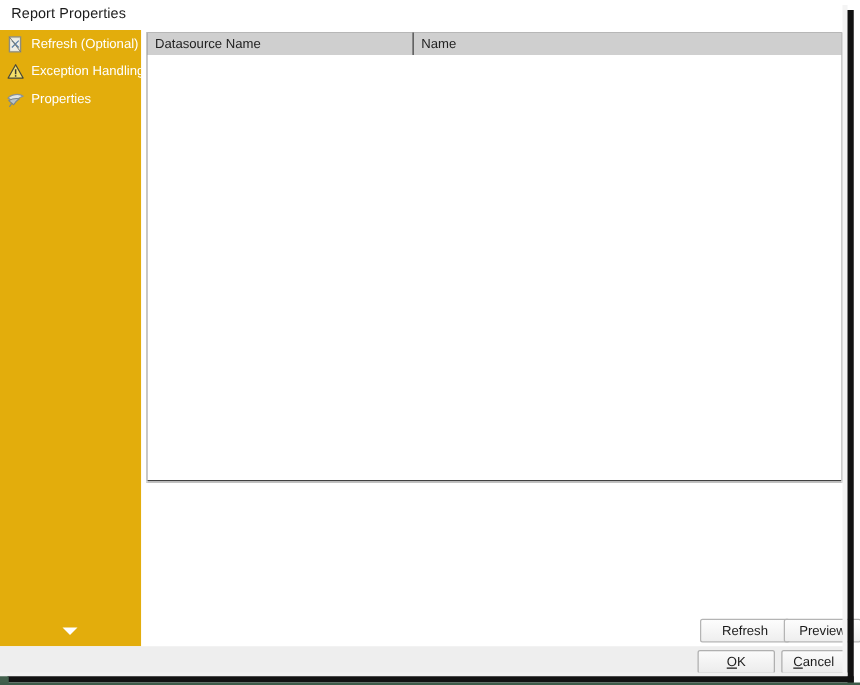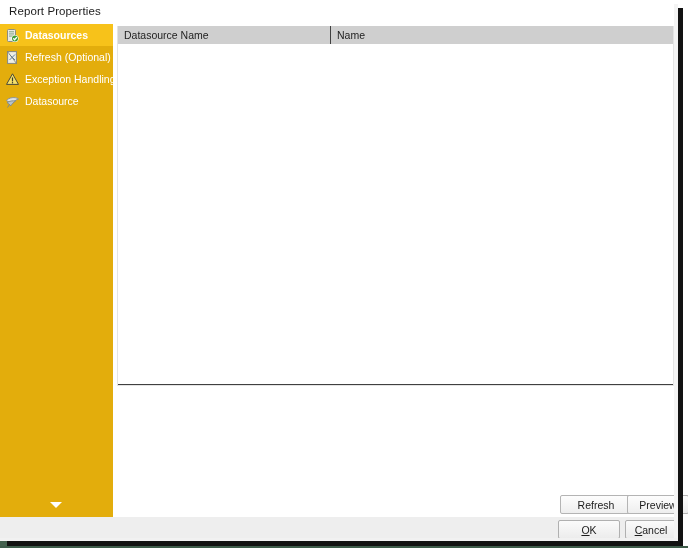--- a/index.html
+++ b/index.html
@@ -248,34 +248,20 @@
 
 <div class="window">
 
   <div class="titlebar">
     <div class="title-text">Report Properties</div>
   </div>
 
   <div class="sidebar">
 
 
-    <div class="nav-item selected">
-      <span class="nav-icon">
-        <svg width="15" height="15" viewBox="0 0 15 15">
-          <rect x="2.5" y="1.5" width="8" height="12" rx="1" fill="#e9e9e4" stroke="#8d8d80" stroke-width="1"></rect>
-          <rect x="4" y="3" width="5" height="1.4" fill="#9fb9a0"></rect>
-          <rect x="4" y="5.2" width="5" height="1.4" fill="#9fb9a0"></rect>
-          <rect x="4" y="7.4" width="5" height="1.4" fill="#9fb9a0"></rect>
-          <circle cx="10" cy="10.5" r="3.6" fill="#ffffff"></circle>
-          <circle cx="10" cy="10.5" r="3" fill="#3f9c35"></circle>
-          <path d="M8.5 10.6l1.1 1.1 2-2.2" fill="none" stroke="#ffffff" stroke-width="1.3" stroke-linecap="round"></path>
-        </svg>
-      </span>
-      <span class="nav-label">Datasources</span>
-    </div>
 
 
     <div class="nav-item">
       <span class="nav-icon">
         <svg width="15" height="15" viewBox="0 0 15 15">
           <rect x="2.5" y="1.5" width="9" height="12" fill="#d9d9cf" stroke="#8d8d80" stroke-width="1"></rect>
           <path d="M3.5 2.5h7v10h-7z" fill="#eeeee6"></path>
           <path d="M4.5 4.5l5.5 5.5M10 4.5l-5.5 5.5" stroke="#5a7fa8" stroke-width="1"></path>
           <path d="M2.5 1.5l9 12" stroke="#7b7b6e" stroke-width="0.8"></path>
         </svg>
@@ -295,21 +281,21 @@
     </div>
 
     <div class="nav-item">
       <span class="nav-icon">
         <svg width="15" height="15" viewBox="0 0 15 15">
           <path d="M1.5 6.5c2-3 9-4 12-1.5-3 1-5 2.5-6.5 5z" fill="#dfe4e6" stroke="#8a9296" stroke-width="1" stroke-linejoin="round"></path>
           <path d="M2 8.5c2.5-1.5 6-2 8.5-1.5-2 1.4-3.6 3-4.6 4.8z" fill="#b9c3c7" stroke="#7d868a" stroke-width="0.9" stroke-linejoin="round"></path>
           <path d="M4.5 10.5l-2 3" stroke="#7d868a" stroke-width="1"></path>
         </svg>
       </span>
-      <span class="nav-label">Datasource</span>
+      <span class="nav-label">Properties</span>
     </div>
 
     <div class="sidebar-chevron"></div>
   </div>
 
   <div class="main">
 
     <div class="listpanel">
       <div class="list-header">
         <div class="col c1">Datasource Name</div>

